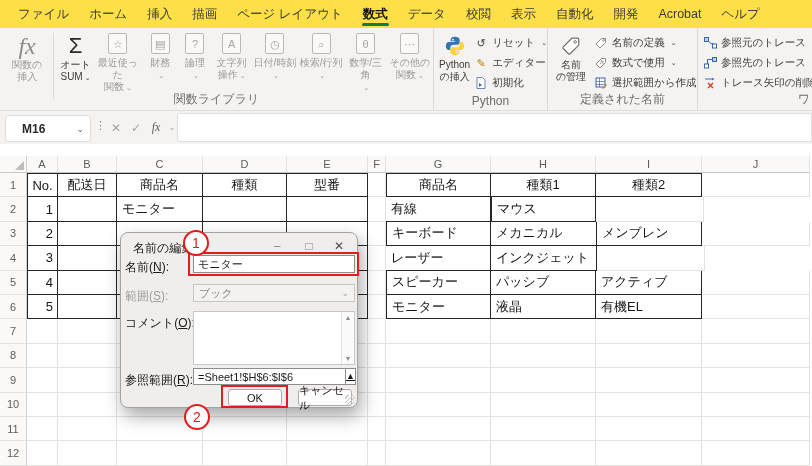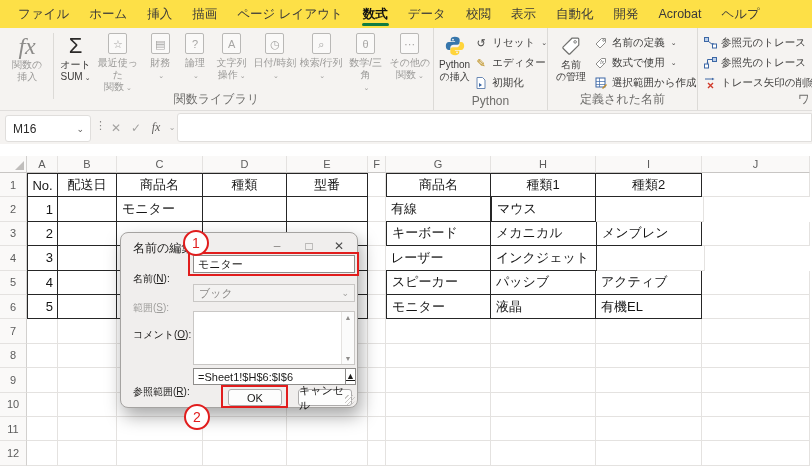--- a/index.html
+++ b/index.html
@@ -25,21 +25,21 @@
   .rb-item{display:flex;flex-direction:column;align-items:center;padding-top:2px;font-size:10px;line-height:12px;text-align:center;color:#9b9a98;}
   .rb-item.on{color:#3d3c3b;}
   .book{width:17px;height:19px;border:1px solid #b9b8b6;border-radius:2px;background:#faf9f8;display:flex;align-items:center;justify-content:center;font-size:11px;color:#a7a6a4;margin-bottom:3px;}
   .chev{font-size:7px;color:inherit;margin-left:2px;}
   .smallrows{display:flex;flex-direction:column;margin-left:3px;margin-top:2px;}
   .srow{display:flex;align-items:center;gap:4px;height:20px;font-size:10.5px;color:#3d3c3b;white-space:nowrap;}
   .sicon{width:14px;display:inline-flex;justify-content:center;align-items:center;font-size:11px;}
   
   .fbar{position:absolute;top:111px;left:0;width:812px;height:33px;background:#f5f3f1;box-sizing:border-box;}
   .namebox{position:absolute;left:5px;top:4px;width:84px;height:25px;background:#fff;border:1px solid #e0dedc;border-radius:3px;display:flex;align-items:center;font-size:12px;color:#2b2a29;}
-  .namebox .nb-text{padding-left:7px;flex:1;}
+  .namebox .nb-text{padding-left:16px;flex:1;font-weight:bold;}
   .nb-chev{color:#605e5c;font-size:9px;padding-right:6px;}
   .fb-dots{position:absolute;left:95px;top:8px;color:#8a8886;font-size:11px;letter-spacing:0;}
   .fb-ico{position:absolute;top:4px;height:25px;display:flex;align-items:center;justify-content:center;width:20px;color:#a3a2a0;font-size:12px;}
   .fb-fx{font-family:"Liberation Serif","DejaVu Serif",serif;font-style:italic;color:#605e5c;}
   .finput{position:absolute;left:177px;right:0;top:2px;height:29px;background:#fff;border:1px solid #e0dedc;border-radius:3px 0 0 3px;box-sizing:border-box;}
   
   .grid-area{position:absolute;top:144px;left:0;width:812px;bottom:0;background:#fff;overflow:hidden;}
   #grid{position:absolute;top:12px;left:0;}
   .g-hrow{display:flex;height:17px;}
   .g-corner{width:27px;background:#faf9f8;border-right:1px solid #d2d0ce;border-bottom:1px solid #c8c6c4;box-sizing:border-box;position:relative;}
@@ -51,21 +51,21 @@
   .g-cell.tb{border-right:1px solid #262626;border-bottom:1px solid #262626;}
   .g-cell.tb-top{border-top:1px solid #262626;}
   .g-cell.tb-left{border-left:1px solid #262626;text-align:right;}
   .g-cell.c-center{justify-content:center;}
   .g-cell.c-num{justify-content:flex-end;padding-right:4px;}
   
   .dialog{position:absolute;left:120px;top:232px;width:238px;height:176px;background:#f0eeed;border:1px solid #a5a3a1;border-radius:8px;box-shadow:3px 8px 18px rgba(0,0,0,.35);z-index:10;box-sizing:border-box;}
   .dlg-title{position:absolute;left:12px;top:7px;font-size:12px;color:#1b1a19;}
   .dlg-win{position:absolute;top:4px;width:16px;height:18px;display:flex;align-items:center;justify-content:center;font-size:12px;color:#8a8886;}
   .dlg-close{color:#4a4a4a;}
-  .dlg-lbl{position:absolute;left:12px;font-size:10px;color:#1b1a19;white-space:nowrap;margin-top:13px;}
+  .dlg-lbl{position:absolute;left:4px;font-size:12px;color:#1b1a19;white-space:nowrap;}
   .dlg-lbl.dis{color:#9e9d9b;}
   .u{text-decoration:underline;}
   .dlg-input{position:absolute;background:#fff;border:1px solid #8f8d8b;box-sizing:border-box;font-size:11px;color:#1b1a19;display:flex;align-items:center;padding:0 4px;}
   .dlg-drop{position:absolute;background:#f3f2f1;border:1px solid #c9c7c5;box-sizing:border-box;font-size:11px;color:#8a8886;display:flex;align-items:center;padding:0 5px;}
   .dlg-drop .dd-chev{margin-left:auto;font-size:9px;color:#a3a2a0;}
   .dlg-ta{position:absolute;background:#fff;border:1px solid #c9c7c5;box-sizing:border-box;}
   .ta-sb{position:absolute;right:0;top:0;bottom:0;width:13px;background:#fbfbfb;border-left:1px solid #e4e2e0;display:flex;flex-direction:column;justify-content:space-between;align-items:center;padding:2px 0;box-sizing:border-box;font-size:7px;color:#8f8d8b;}
   .collapse-btn{position:absolute;background:#fff;border:1px solid #8f8d8b;box-sizing:border-box;display:flex;align-items:center;justify-content:center;font-size:9px;color:#1b1a19;font-weight:bold;}
   .collapse-btn span{border-bottom:1.5px solid #1b1a19;line-height:8px;}
   .dlg-btn{position:absolute;width:54px;height:17px;background:#fdfdfd;border:1px solid #adabab;border-radius:3px;box-sizing:border-box;font-size:11px;color:#1b1a19;display:flex;align-items:center;justify-content:center;}

